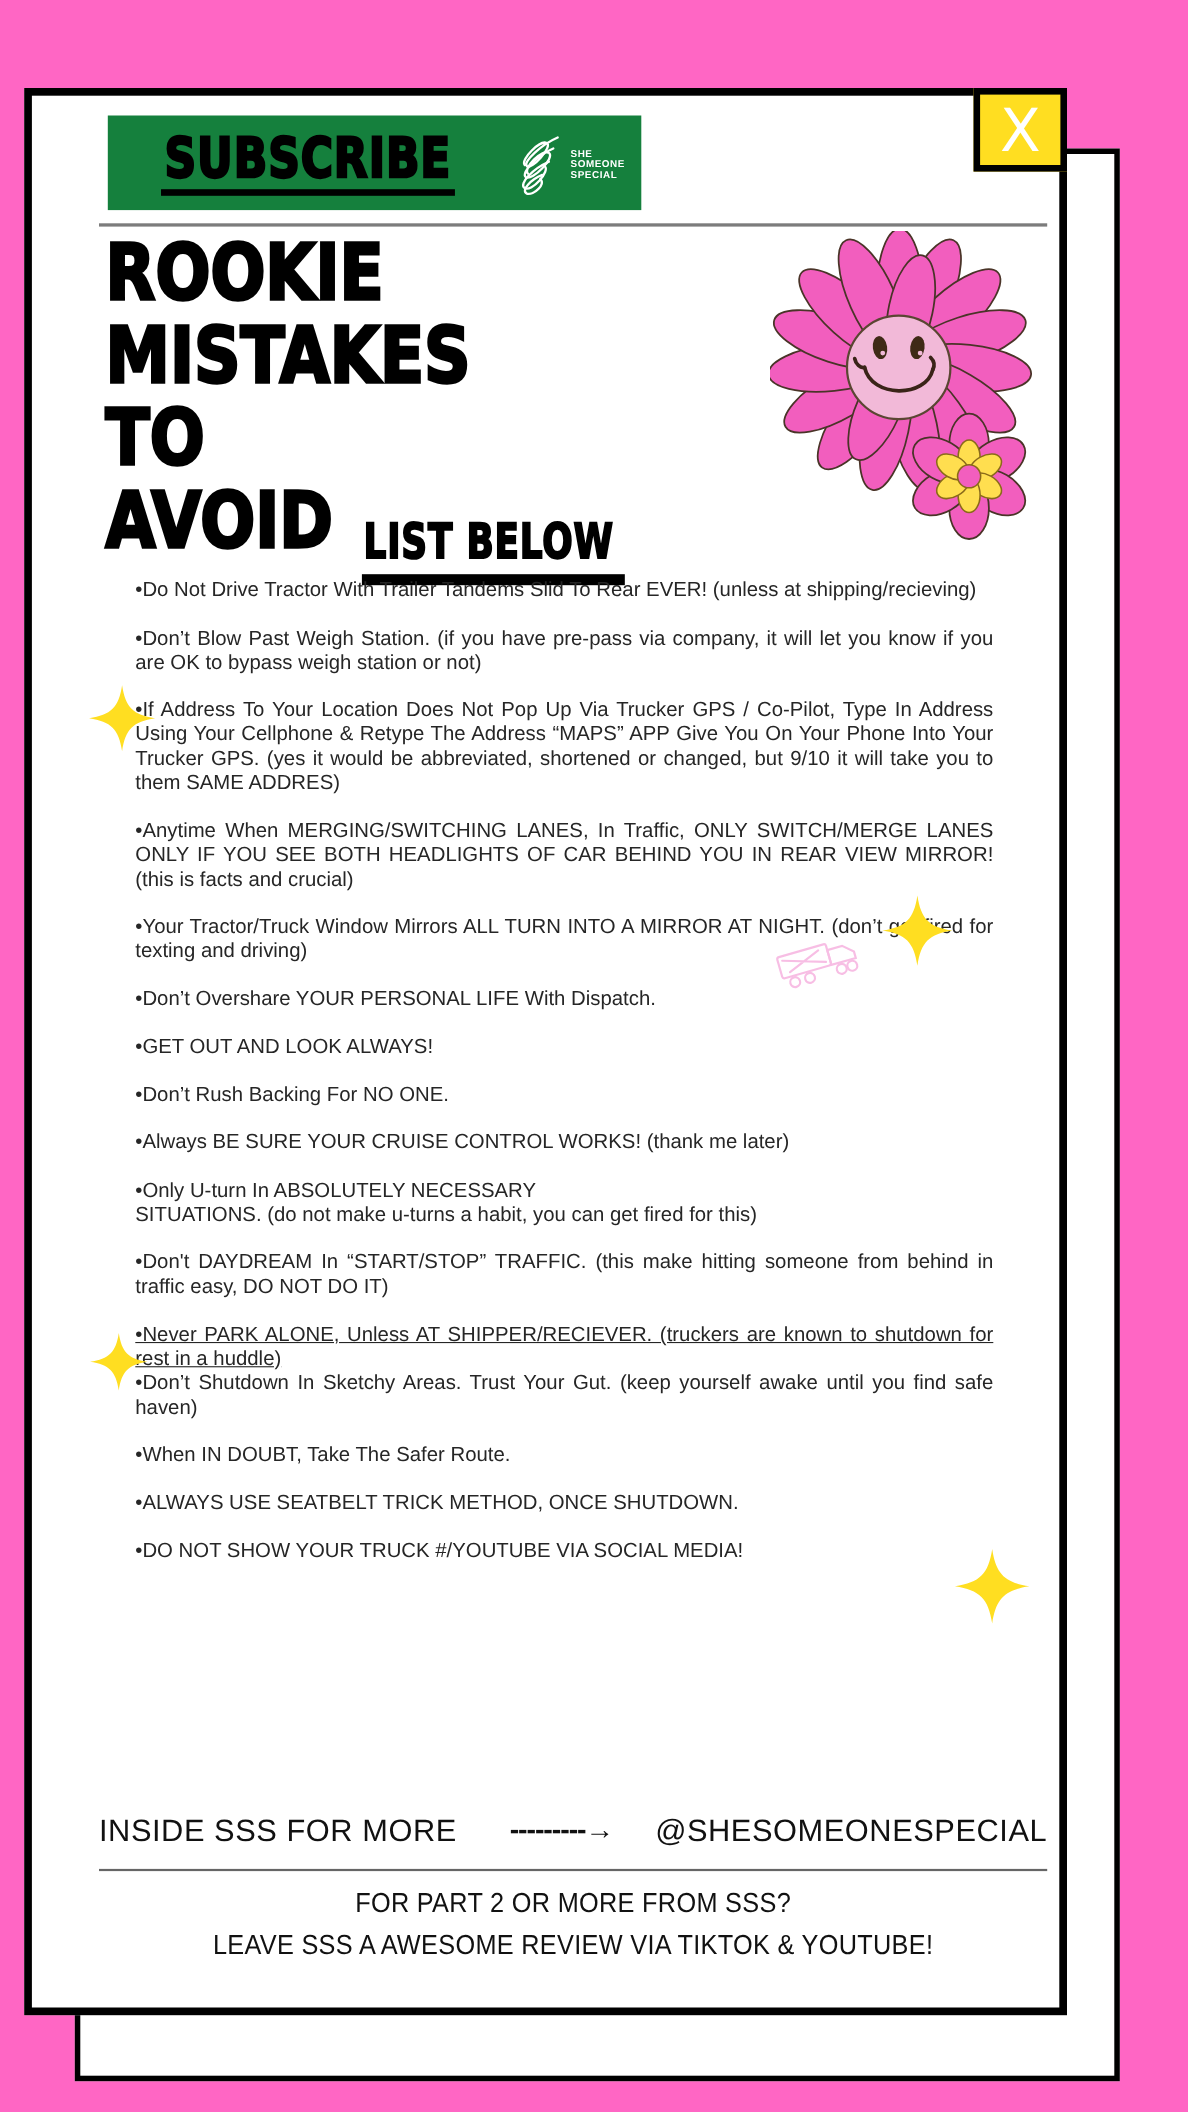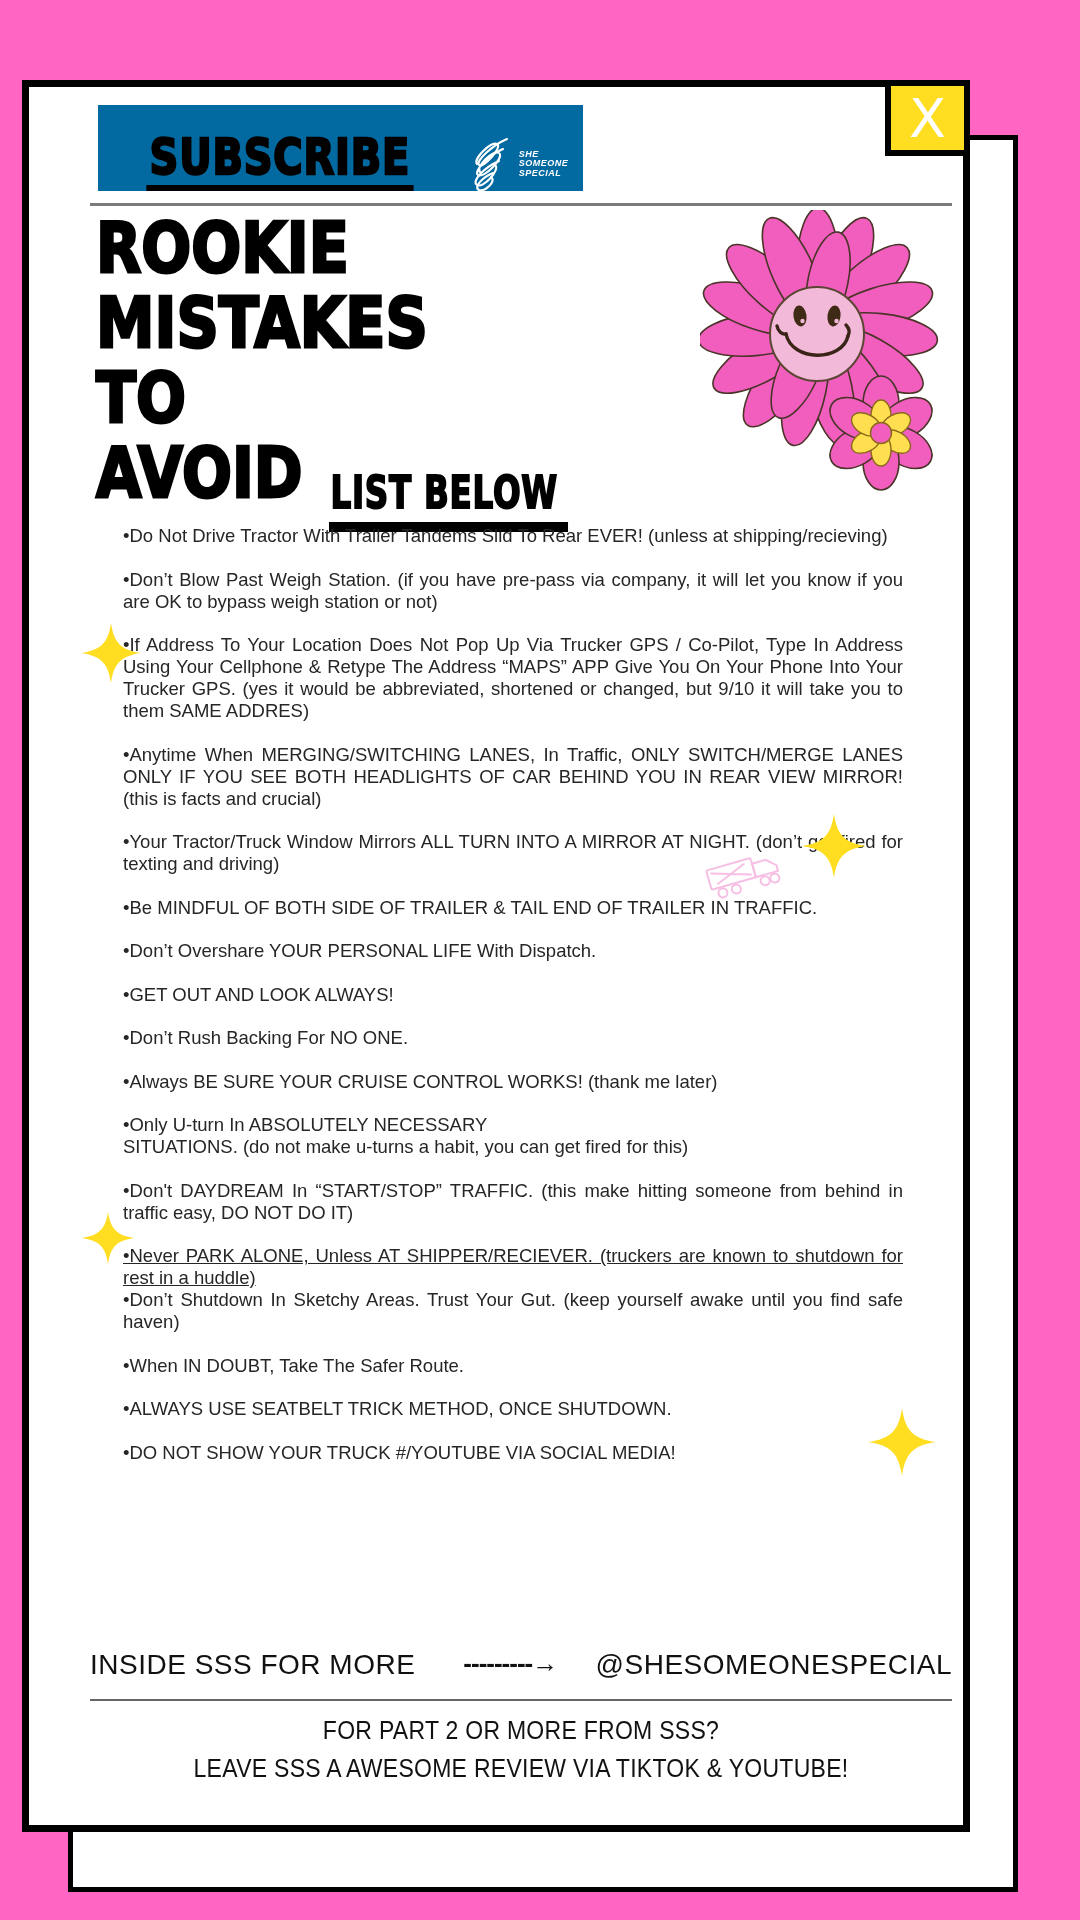--- a/index.html
+++ b/index.html
@@ -18,29 +18,29 @@
   }
   .x-button{
     position:absolute;left:885px;top:80px;width:73px;height:64px;
     background:#FFDE21;border:6px solid #000;z-index:3;
     display:flex;align-items:center;justify-content:center;
     color:#fff;font-size:54px;font-family:"DejaVu Sans",sans-serif;font-weight:400;
     cursor:pointer;
   }
   .banner{
     position:absolute;left:69px;top:18px;width:485px;height:86px;
-    background:#0369a1;display:flex;align-items:flex-end;justify-content:center;gap:16px;
+    background:#15803d;display:flex;align-items:center;justify-content:center;gap:16px;
   }
   .banner-word{
     font-family:"DejaVu Sans",sans-serif;font-weight:bold;font-size:50px;color:#000;
     -webkit-text-stroke:2.5px #000;letter-spacing:1px;
     border-bottom:6px solid #000;padding:0 4px 2px 4px;line-height:1.05;
     transform:scaleX(.8);transform-origin:center;
   }
-  .banner-logo{display:flex;align-items:center;gap:4px;transform:translateY(2px);font-style:italic;}
+  .banner-logo{display:flex;align-items:center;gap:4px;transform:translateY(2px);}
   .logo-lines{color:#fff;font-size:9px;font-weight:bold;line-height:9.5px;letter-spacing:.5px;font-family:"Liberation Sans",sans-serif;}
   .divider{
     position:absolute;left:61px;top:116px;width:862px;height:0;
     border-top:3px solid #7c7c7c;
   }
   .title{
     position:absolute;left:67px;top:124px;
     font-family:"DejaVu Sans",sans-serif;font-weight:bold;color:#000;
     font-size:70px;line-height:75px;-webkit-text-stroke:3px #000;letter-spacing:0px;
     transform:scaleX(.84);transform-origin:left top;
@@ -166,21 +166,20 @@
   </svg>
 
   <div class="list-heading">LIST BELOW</div>
 
   <div class="list">
       <p class="list-item">•Do Not Drive Tractor With Trailer Tandems Slid To Rear EVER! (unless at shipping/recieving)</p>
       <p class="list-item">•Don’t Blow Past Weigh Station. (if you have pre-pass via company, it will let you know if you are OK to bypass weigh station or not)</p>
       <p class="list-item">•If Address To Your Location Does Not Pop Up Via Trucker GPS / Co-Pilot, Type In Address Using Your Cellphone &amp; Retype The Address “MAPS” APP Give You On Your Phone Into Your Trucker GPS. (yes it would be abbreviated, shortened or changed, but 9/10 it will take you to them SAME ADDRES)</p>
       <p class="list-item">•Anytime When MERGING/SWITCHING LANES, In Traffic, ONLY SWITCH/MERGE LANES ONLY IF YOU SEE BOTH HEADLIGHTS OF CAR BEHIND YOU IN REAR VIEW MIRROR! (this is facts and crucial)</p>
       <p class="list-item">•Your Tractor/Truck Window Mirrors ALL TURN INTO A MIRROR AT NIGHT. (don’t get fired for texting and driving)</p>
-      <p class="list-item">•Be MINDFUL OF BOTH SIDE OF TRAILER &amp; TAIL END OF TRAILER IN TRAFFIC.</p>
       <p class="list-item">•Don’t Overshare YOUR PERSONAL LIFE With Dispatch.</p>
       <p class="list-item">•GET OUT AND LOOK ALWAYS!</p>
       <p class="list-item">•Don’t Rush Backing For NO ONE.</p>
       <p class="list-item">•Always BE SURE YOUR CRUISE CONTROL WORKS! (thank me later)</p>
       <p class="list-item">•Only U-turn In ABSOLUTELY NECESSARY
 SITUATIONS. (do not make u-turns a habit, you can get fired for this)</p>
       <p class="list-item">•Don't DAYDREAM In “START/STOP” TRAFFIC. (this make hitting someone from behind in traffic easy, DO NOT DO IT)</p>
       <p class="list-item tight">•Never PARK ALONE, Unless AT SHIPPER/RECIEVER. (truckers are known to shutdown for rest in a huddle)</p>
       <p class="list-item">•Don’t Shutdown In Sketchy Areas. Trust Your Gut. (keep yourself awake until you find safe haven)</p>
       <p class="list-item">•When IN DOUBT, Take The Safer Route.</p>

